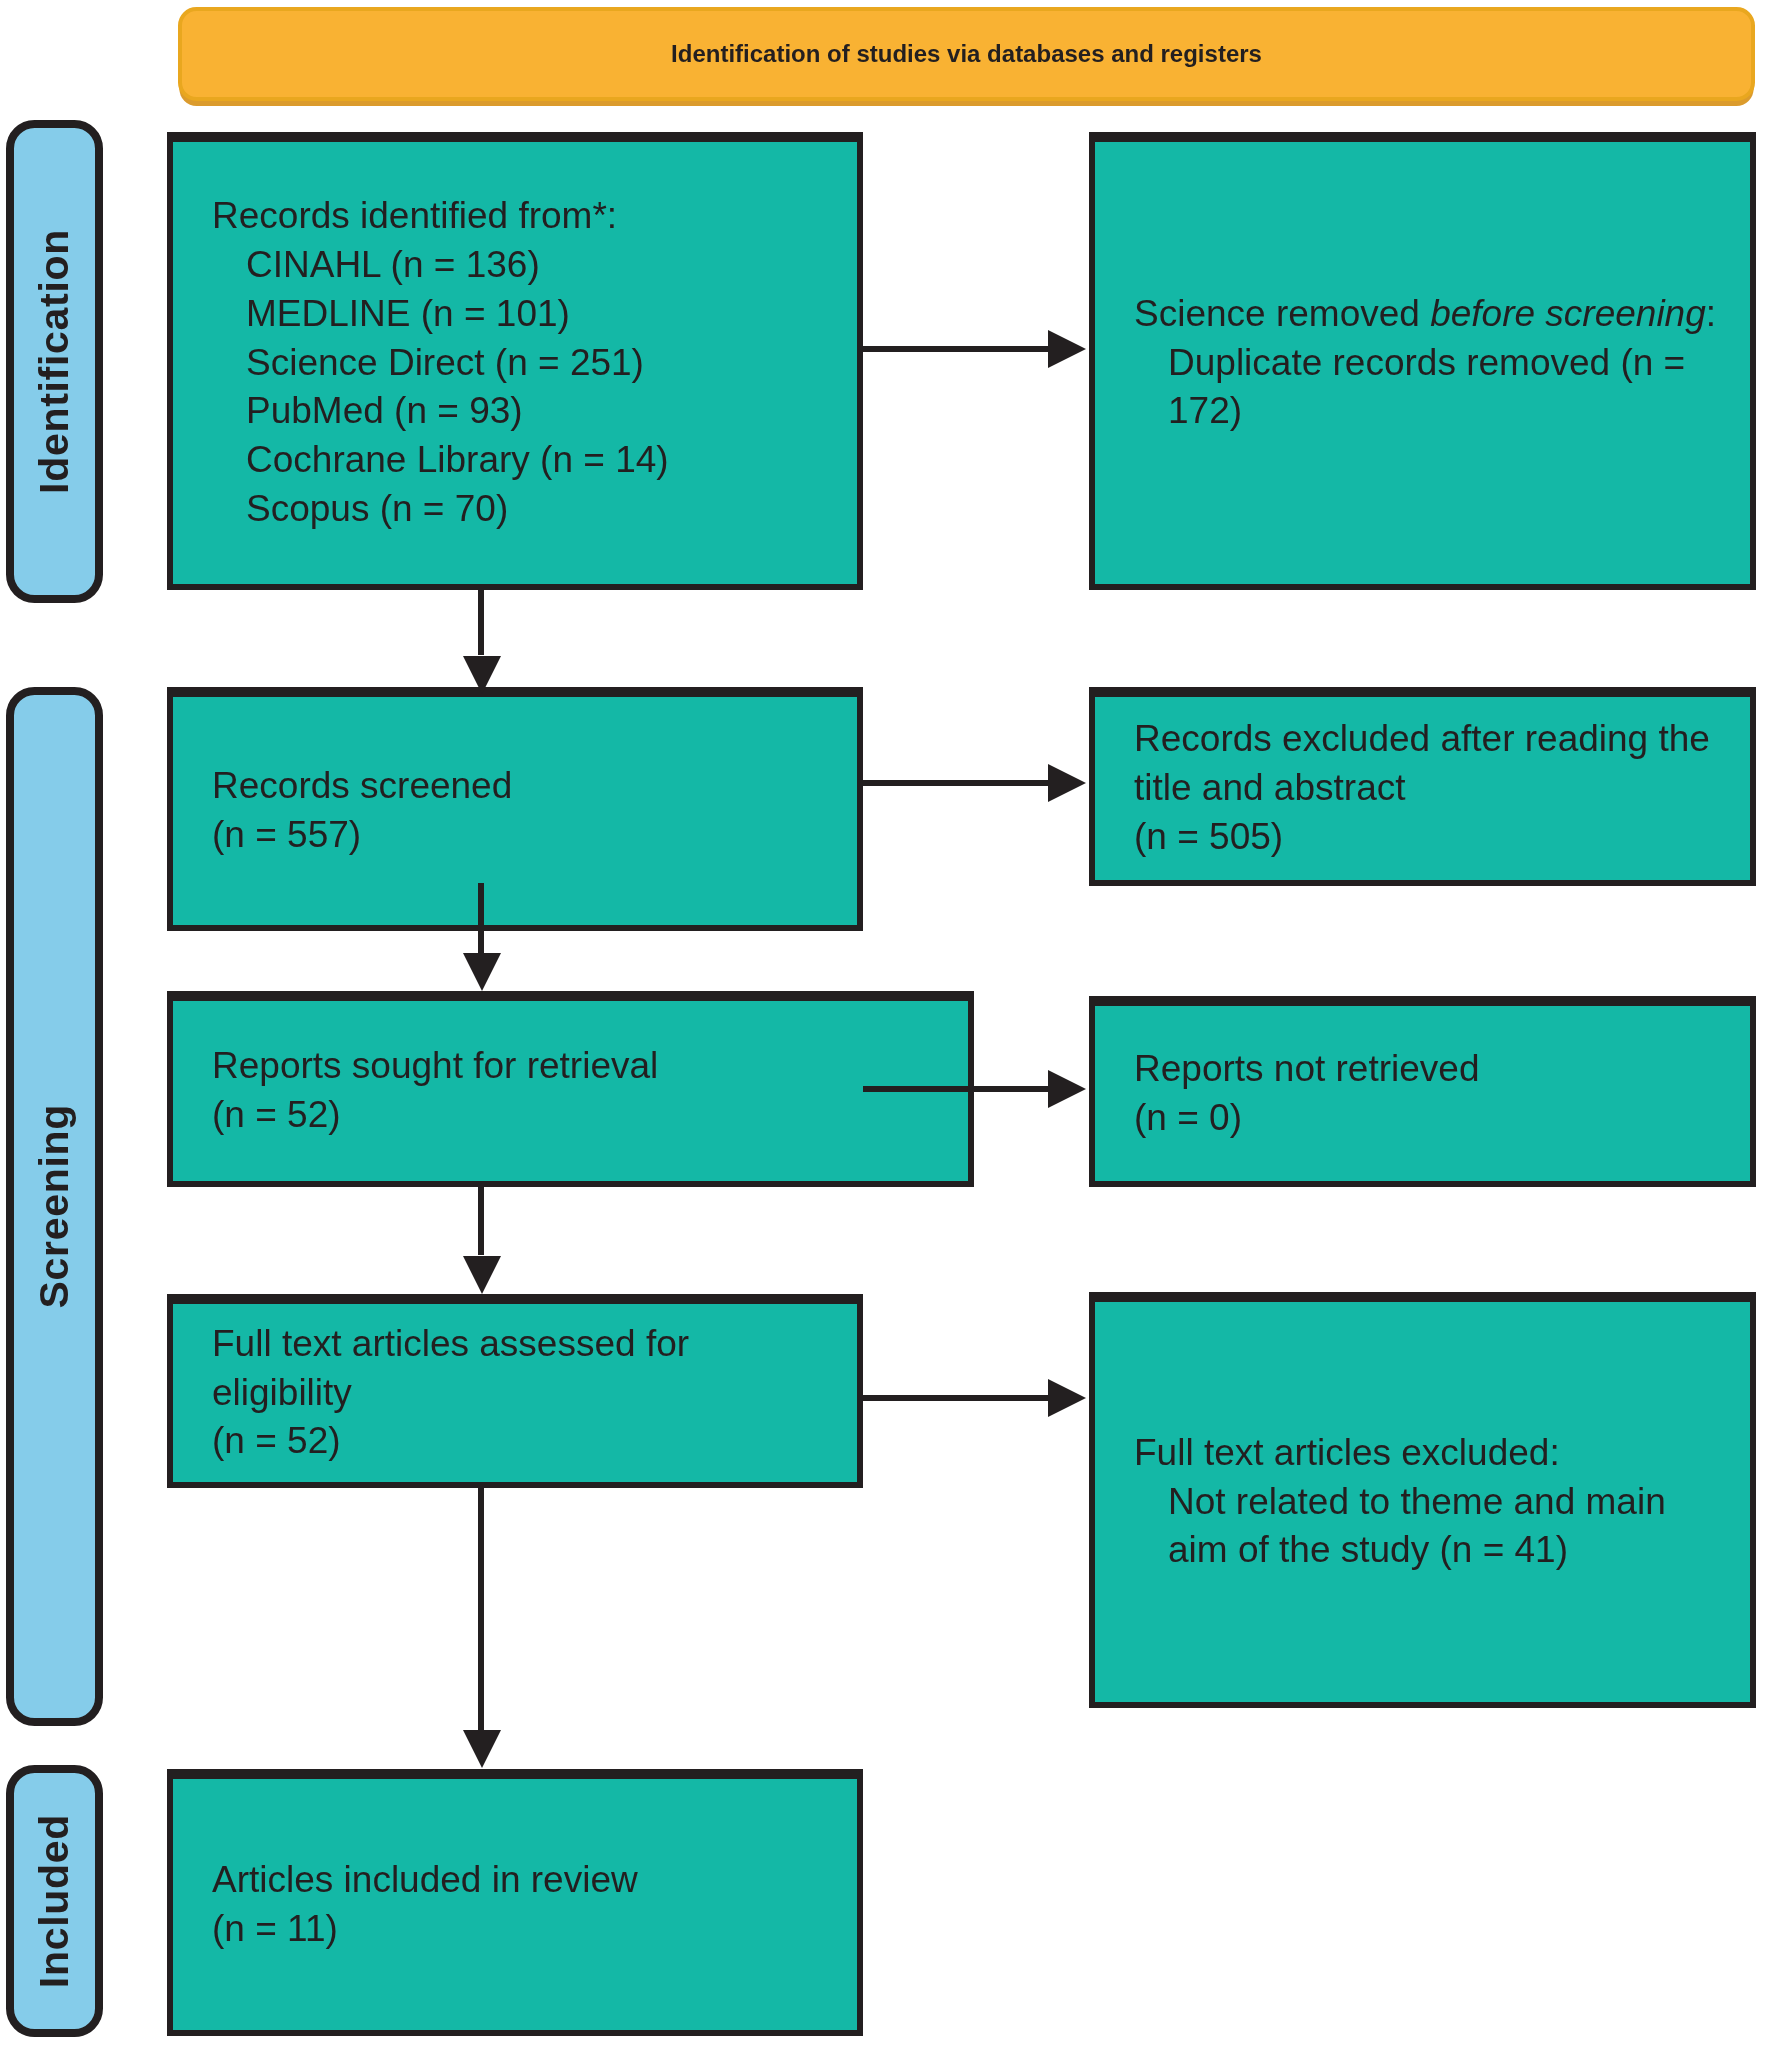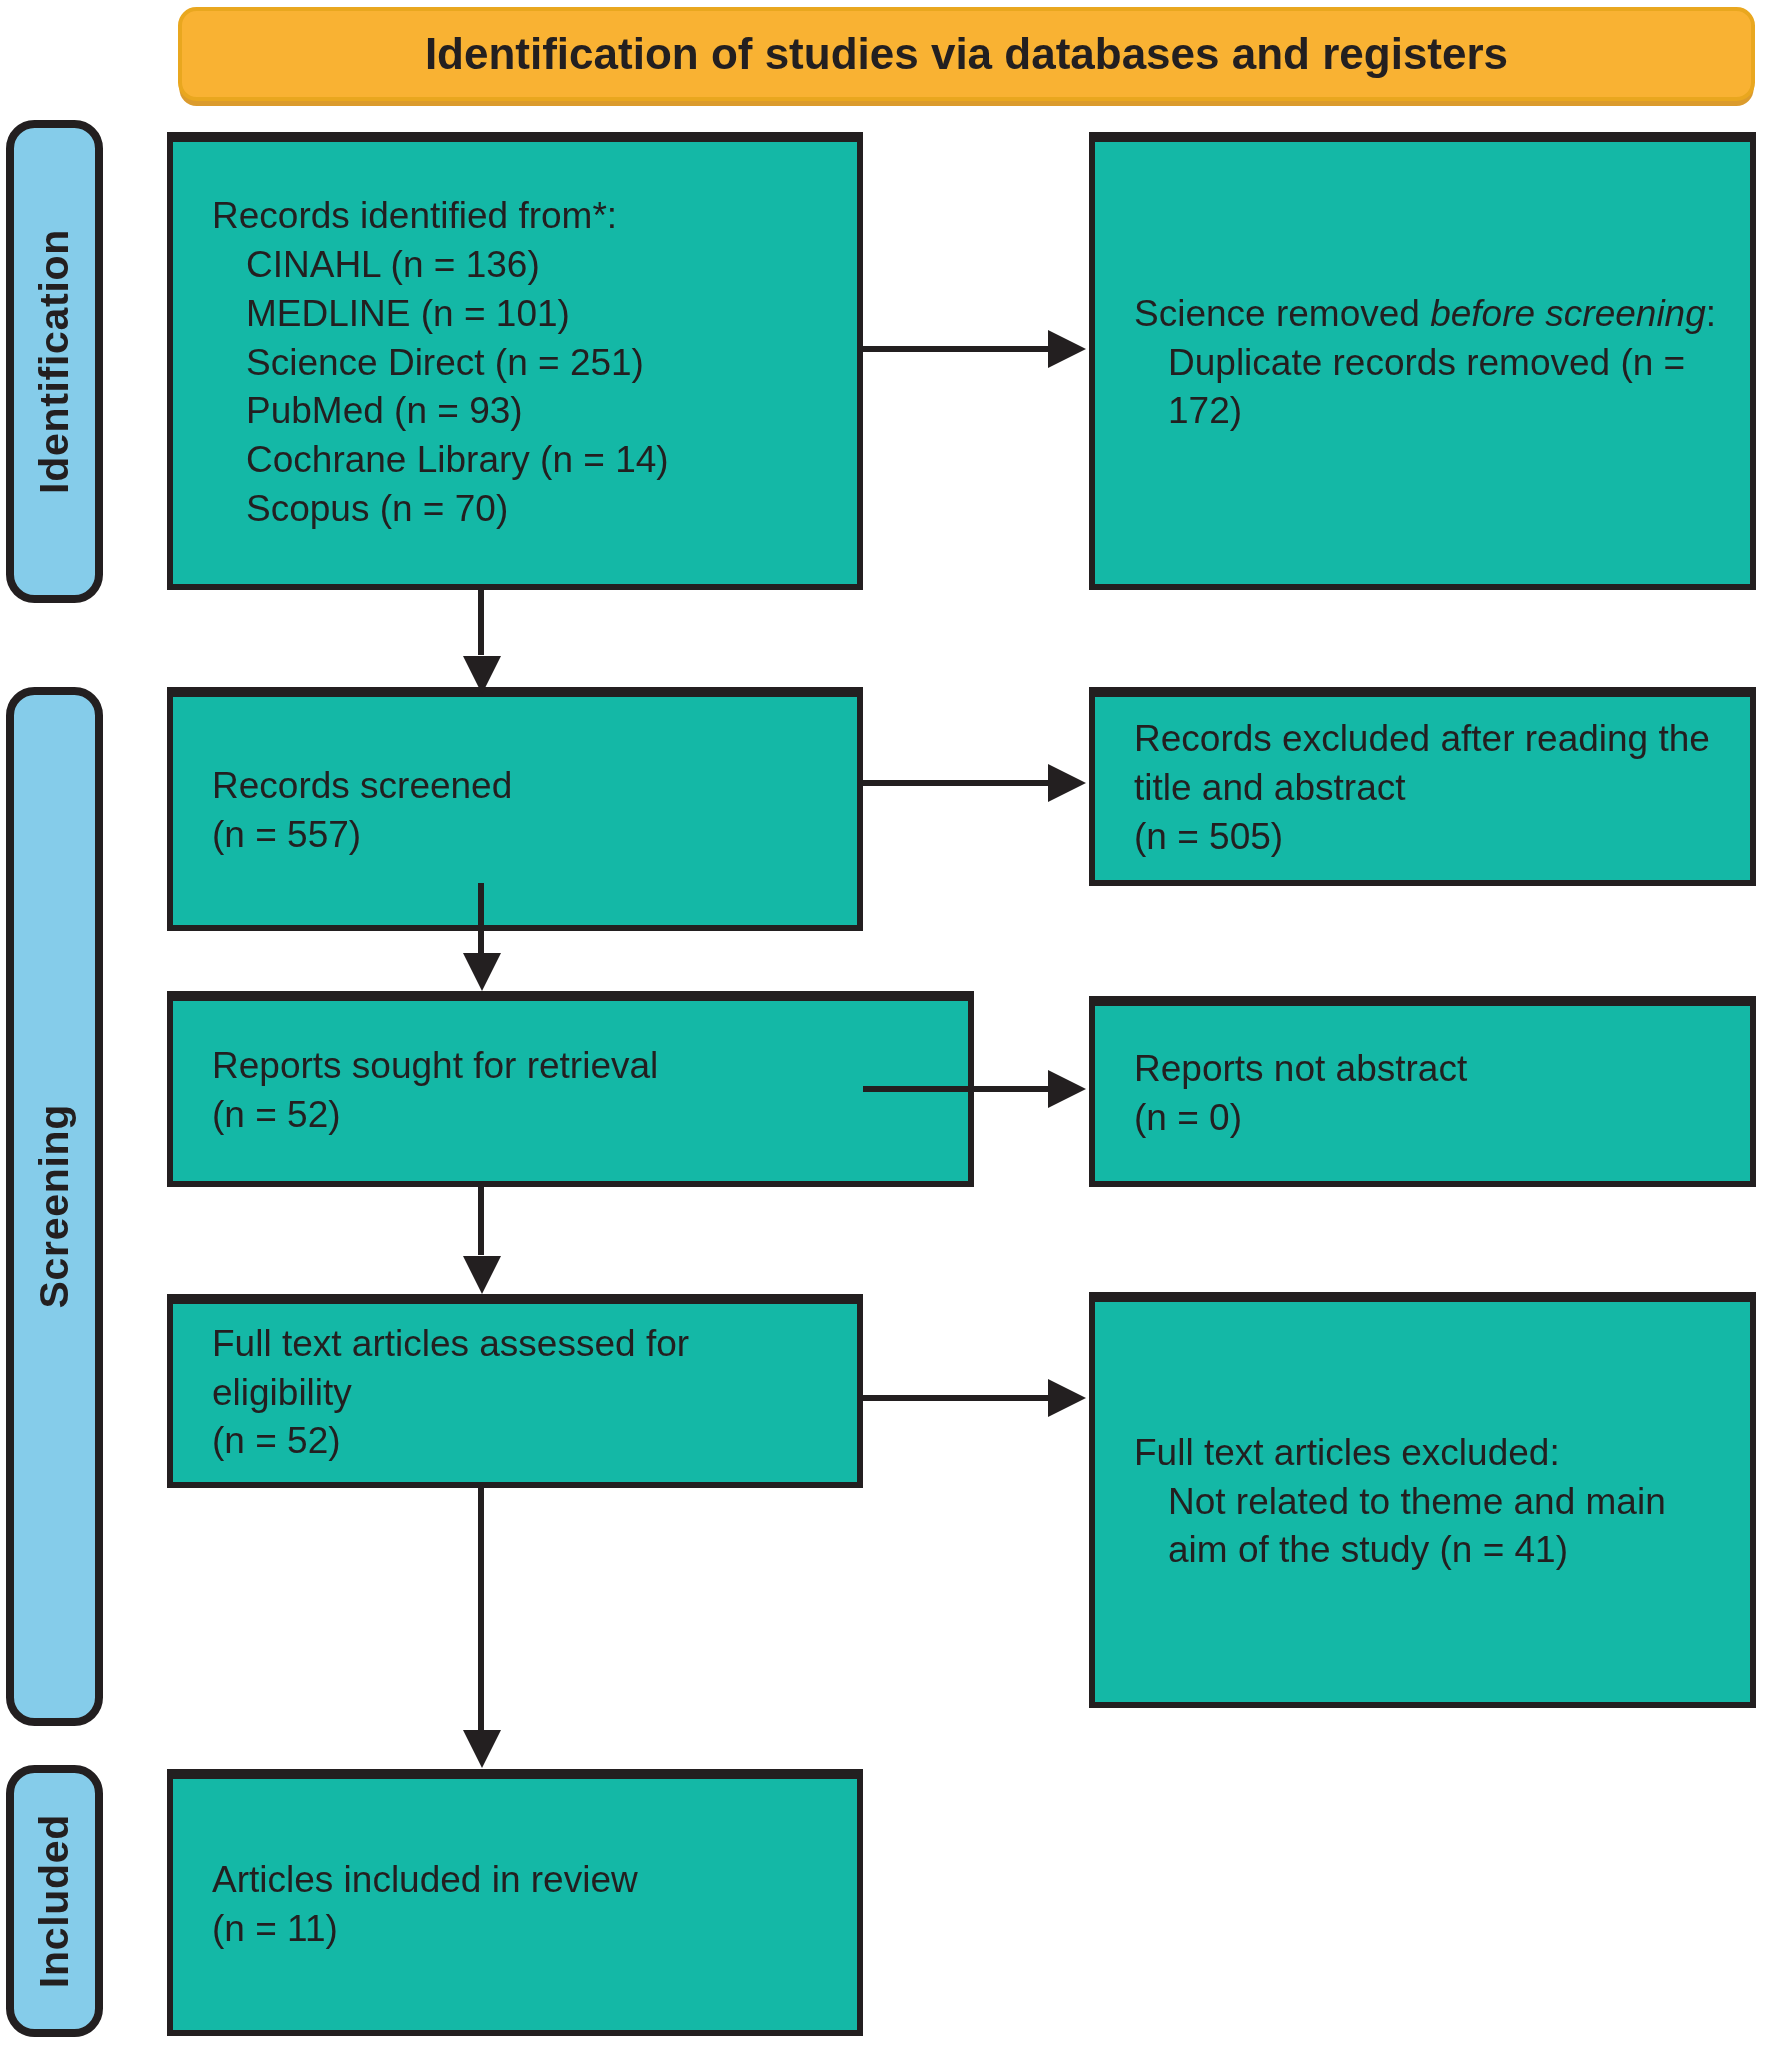--- a/index.html
+++ b/index.html
@@ -17,21 +17,21 @@
     color:var(--ink);
   }
   .banner{
     position:absolute;
     left:178px; top:7.1px; width:1577px; height:94px;
     background:var(--orange);
     border:4.3px solid #E9A71F;
     border-radius:18.5px;
     box-shadow:0 6.4px 0 -1.4px #DB9B2D;
     display:flex; align-items:center; justify-content:center;
-    font-weight:bold; font-size:44px;
+    font-weight:bold; font-size:24px;
     box-sizing:border-box;
   }
   .side-label{
     position:absolute;
     background:var(--blue);
     border:8.5px solid var(--ink);
     border-radius:28.5px;
     display:flex; align-items:center; justify-content:center;
     box-sizing:border-box;
   }
@@ -114,21 +114,21 @@
     <div>Records excluded after reading the title and abstract</div>
     <div>(n = 505)</div>
   </div>
 
   <div class="fbox" style="left:167px; top:991px; width:807px; height:196px;">
     <div>Reports sought for retrieval</div>
     <div>(n = 52)</div>
   </div>
 
   <div class="fbox" style="left:1089px; top:996px; width:667px; height:191px;">
-    <div>Reports not abstract</div>
+    <div>Reports not retrieved</div>
     <div>(n = 0)</div>
   </div>
 
   <div class="fbox" style="left:167px; top:1294px; width:696px; height:194px;">
     <div>Full text articles assessed for eligibility</div>
     <div>(n = 52)</div>
   </div>
 
   <div class="fbox" style="left:1089px; top:1292px; width:667px; height:416px;">
     <div>Full text articles excluded:</div>

